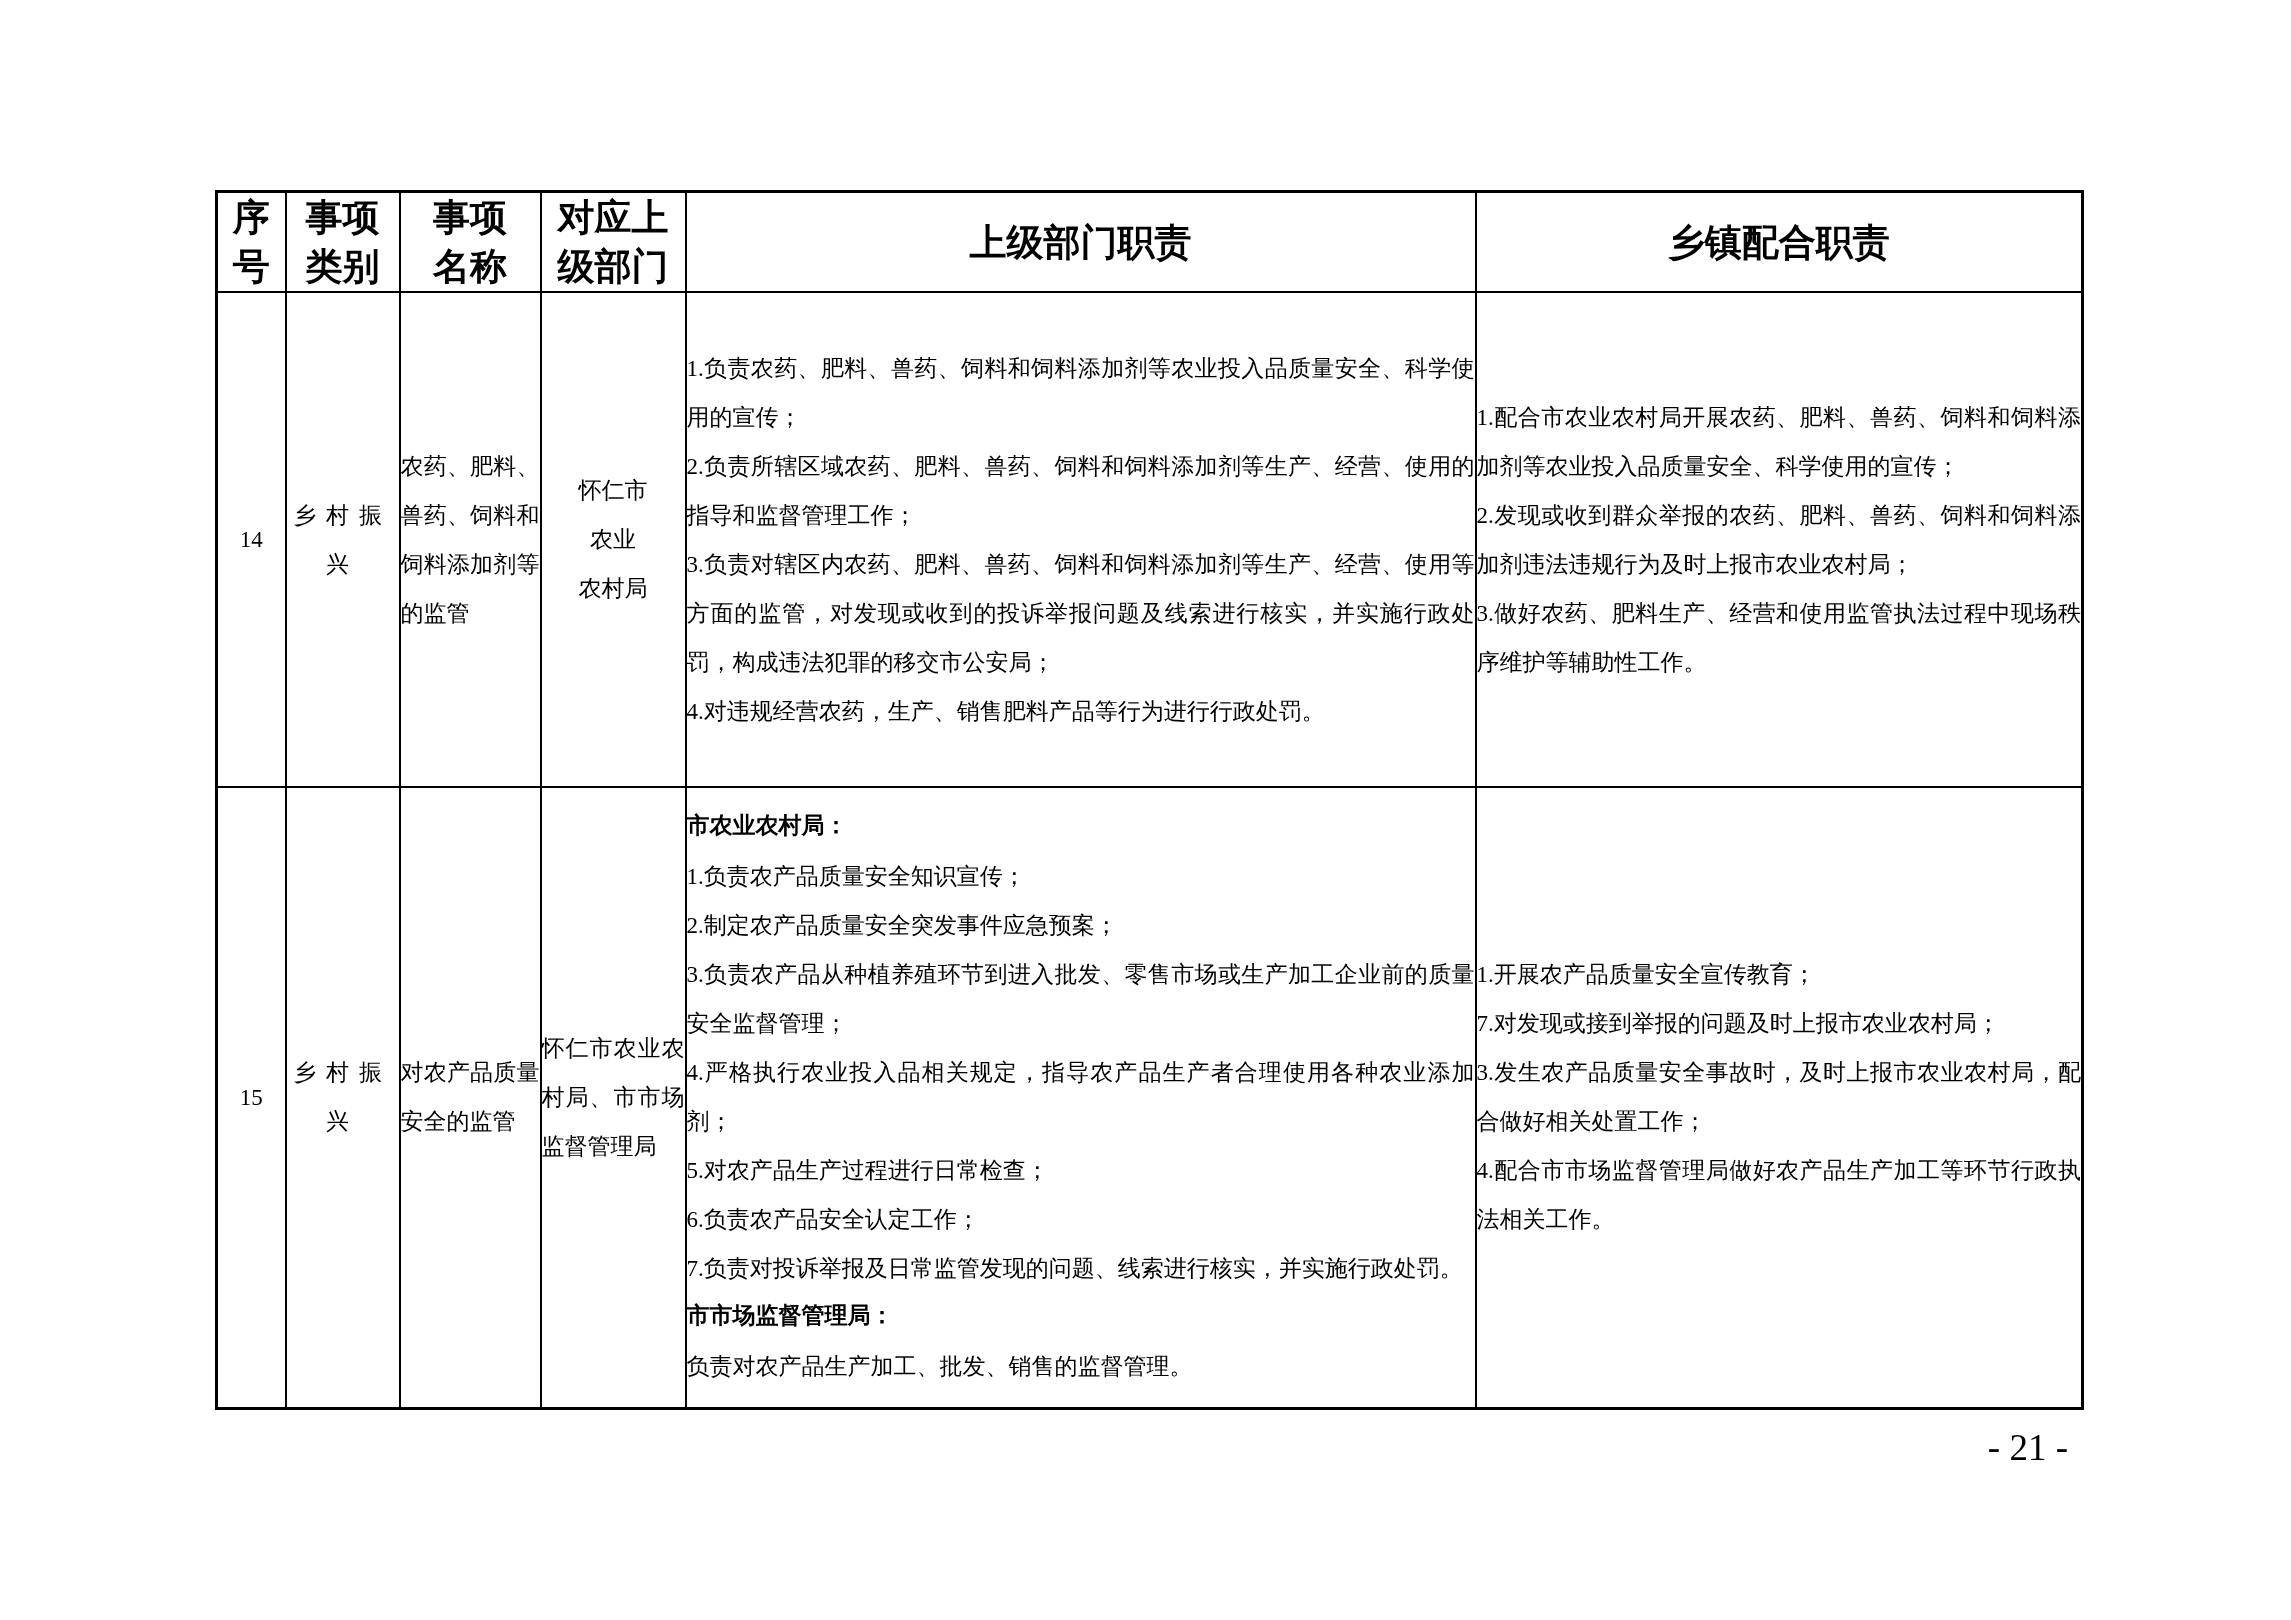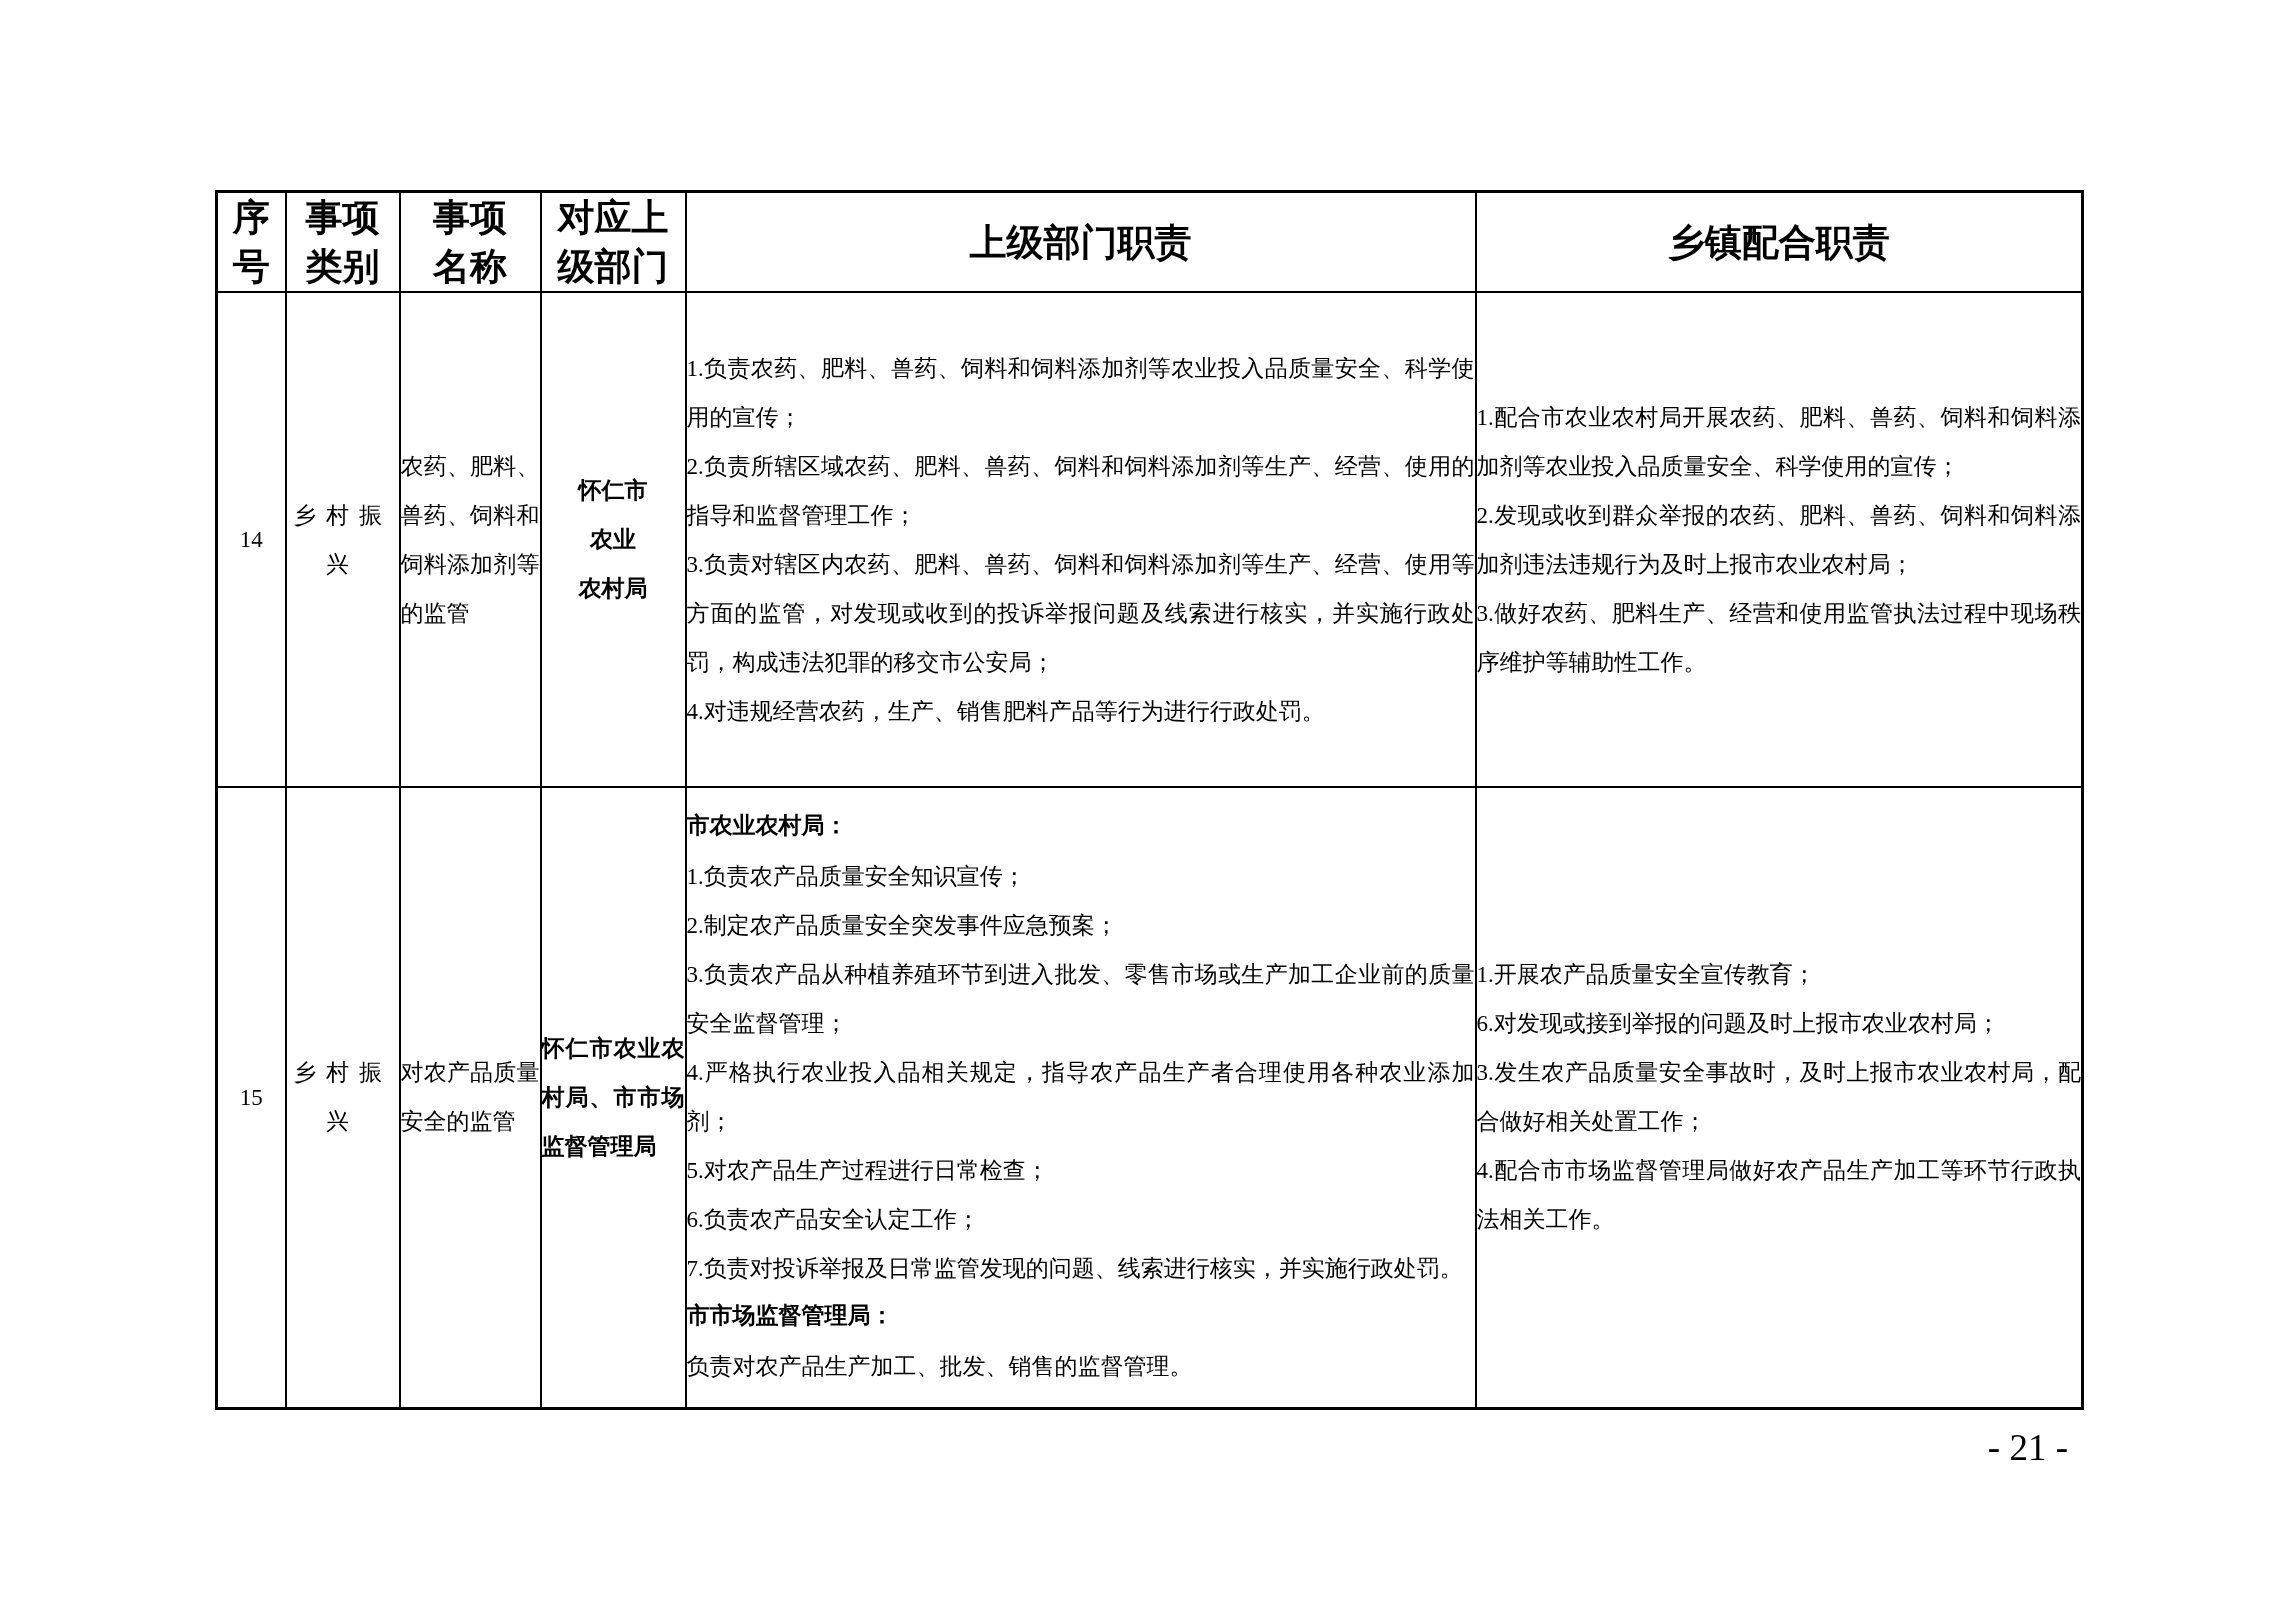--- a/index.html
+++ b/index.html
@@ -50,21 +50,21 @@
     letter-spacing: 9.8px;
     padding: 0 5.9px;
     line-height: 55px;
   }
   .cell-name {
     text-align: justify;
     text-justify: inter-character;
     padding: 0 16.7px;
     line-height: 55px;
   }
-  .cell-dept { padding: 0 13.7px; font-weight: bold; }
+  .cell-dept { padding: 0 13.7px; }
   .dept-center { text-align: center; white-space: pre-line; line-height: 55px; }
   .dept-justify { text-align: justify; text-justify: inter-character; line-height: 55px; }
   .cell-duties {
     padding: 0 9.8px;
     text-align: justify;
     text-justify: inter-character;
     line-height: 47px;
   }
   .cell-duties p { margin: 0; }
   .duty-heading {
@@ -142,21 +142,21 @@
           <p>3.负责农产品从种植养殖环节到进入批发、零售市场或生产加工企业前的质量安全监督管理；</p>
           <p>4.严格执行农业投入品相关规定，指导农产品生产者合理使用各种农业添加剂；</p>
           <p>5.对农产品生产过程进行日常检查；</p>
           <p>6.负责农产品安全认定工作；</p>
           <p>7.负责对投诉举报及日常监管发现的问题、线索进行核实，并实施行政处罚。</p>
           <p class="duty-heading">市市场监督管理局：</p>
           <p>负责对农产品生产加工、批发、销售的监督管理。</p>
         </td>
         <td class="cell-duties">
           <p>1.开展农产品质量安全宣传教育；</p>
-          <p>6.对发现或接到举报的问题及时上报市农业农村局；</p>
+          <p>7.对发现或接到举报的问题及时上报市农业农村局；</p>
           <p>3.发生农产品质量安全事故时，及时上报市农业农村局，配合做好相关处置工作；</p>
           <p>4.配合市市场监督管理局做好农产品生产加工等环节行政执法相关工作。</p>
         </td>
       </tr>
     </tbody>
   </table>
 
   <div class="page-number">- 21 -</div>
 
 </div>

